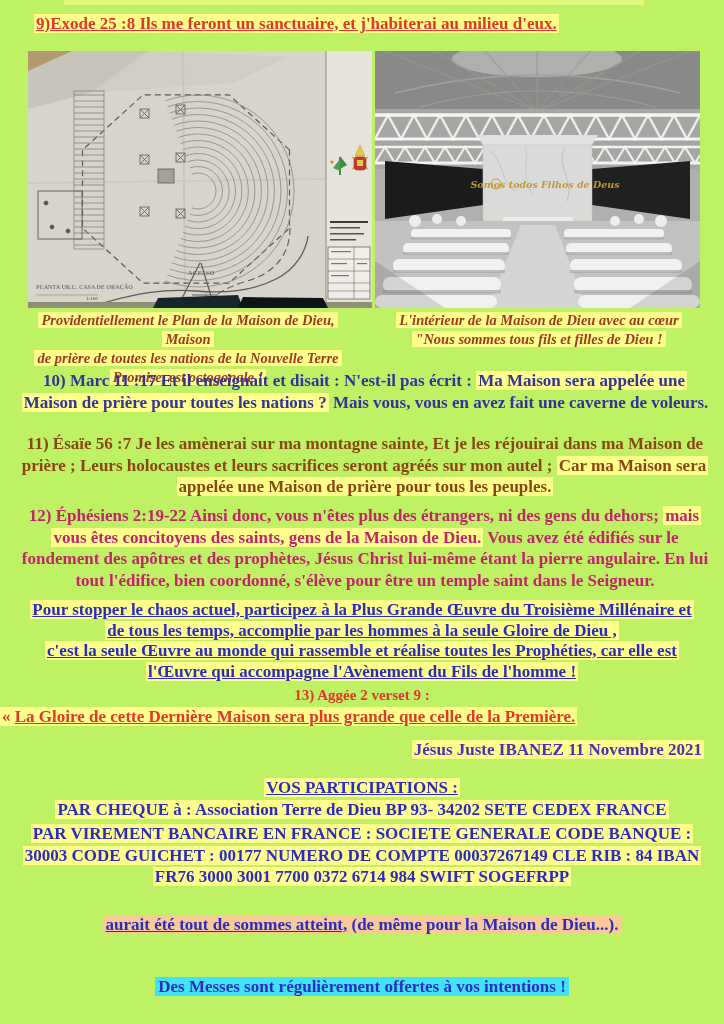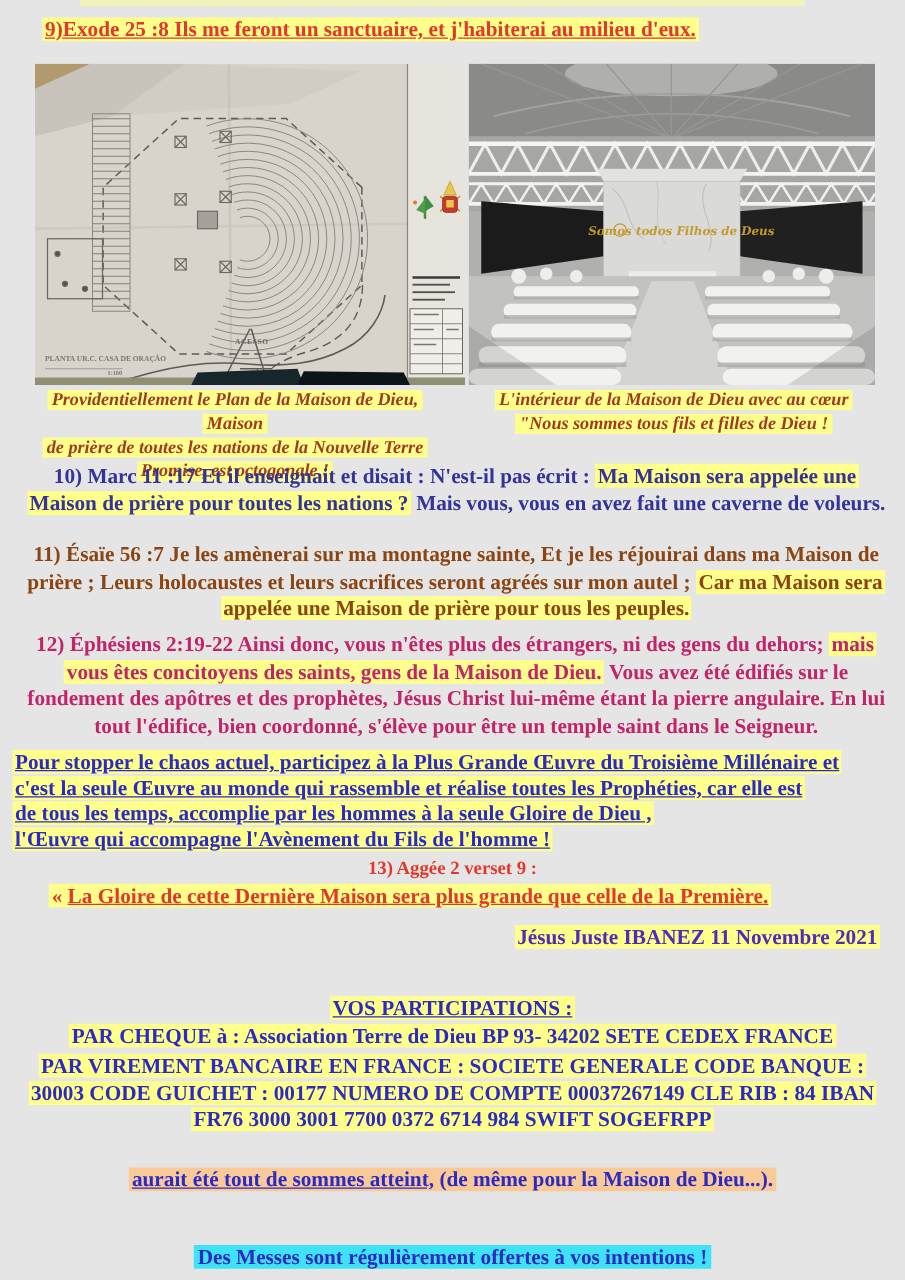--- a/index.html
+++ b/index.html
@@ -1,16 +1,16 @@
 <!DOCTYPE html>
 <html><head>
 <meta charset="utf-8">
 <style>
   html,body{margin:0;padding:0;background:#ffffff;}
-  .page{position:relative;width:724px;height:1024px;background:#e5e5e5;overflow:hidden;
+  .page{position:relative;width:724px;height:1024px;background:#bef264;overflow:hidden;
         font-family:"Liberation Serif",serif;font-weight:bold;}
   .abs{position:absolute;}
   .hl{background:#FFFF8C;padding:0 2px;-webkit-box-decoration-break:clone;box-decoration-break:clone;}
   .peach{background:#F9C998;padding:0 3px;-webkit-box-decoration-break:clone;box-decoration-break:clone;}
   .cyan{background:#3FE2F6;padding:0 3px;}
   .u{text-decoration:underline;}
 
   #top-strip{top:0;left:64px;width:580px;height:5px;background:rgba(255,255,150,.5);}
 
   #h9{top:14px;left:34px;font-size:17px;color:#E2372A;}
@@ -21,26 +21,26 @@
   .caption{font-style:italic;font-size:14.5px;line-height:19px;color:#A03B22;text-align:center;}
   #cap-left{top:311px;left:16px;width:344px;}
   #cap-right{top:311px;left:372px;width:334px;}
   .caption .hl{padding:0 3px;}
 
   .body-par{left:20px;width:690px;font-size:17px;line-height:21.5px;text-align:center;}
   #p10{top:370px;color:#333399;}
   #p11{top:433px;color:#8B4513;}
   #p12{top:505px;color:#C2246A;}
 
-  #appeal{top:600px;left:10px;width:704px;color:#2B2BC4;font-size:17px;line-height:20.5px;}
+  #appeal{top:600px;left:10px;width:704px;text-align:center;color:#2B2BC4;font-size:17px;line-height:20.5px;}
   #v13-title{top:687px;left:0;width:724px;text-align:center;color:#E2372A;font-size:15px;}
-  #v13-quote{top:707px;left:0;width:656px;text-align:center;color:#E2372A;font-size:17px;}
+  #v13-quote{top:707px;left:0;width:656px;text-align:left;color:#E2372A;font-size:17px;}
   #signature{top:740px;right:20px;color:#4F2DB8;font-size:17px;}
 
-  .partline{left:0;width:724px;text-align:center;color:#2B2BC4;font-size:17px;line-height:21.5px;margin-top:19px;}
+  .partline{left:0;width:724px;text-align:center;color:#2B2BC4;font-size:17px;line-height:21.5px;}
   #vos{top:777px;}
   #cheque{top:799px;}
   #virement{top:823px;}
   #enjeu{top:890px;}
   #si{top:914px;}
   #messes{top:976px;}
 </style>
 </head>
 <body>
 
@@ -243,22 +243,22 @@
   <div class="abs body-par" id="p11">
     <span>11) Ésaïe 56 :7 Je les amènerai sur ma montagne sainte, Et je les réjouirai dans ma Maison de prière ; Leurs holocaustes et leurs sacrifices seront agréés sur mon autel ; </span><span class="hl">Car ma Maison sera appelée une Maison de prière pour tous les peuples.</span>
   </div>
 
   <div class="abs body-par" id="p12">
     <span>12) Éphésiens 2:19-22 Ainsi donc, vous n'êtes plus des étrangers, ni des gens du dehors; </span><span class="hl">mais vous êtes concitoyens des saints, gens de la Maison de Dieu.</span><span> Vous avez été édifiés sur le fondement des apôtres et des prophètes, Jésus Christ lui-même étant la pierre angulaire. En lui tout l'édifice, bien coordonné, s'élève pour être un temple saint dans le Seigneur.</span>
   </div>
 
   <div class="abs" id="appeal">
     <div><span class="hl u">Pour stopper le chaos actuel, participez à la Plus Grande Œuvre du Troisième Millénaire et</span></div>
+    <div><span class="hl u">de tous les temps, accomplie par les hommes à la seule Gloire de Dieu ,</span></div>
     <div><span class="hl u">c'est la seule Œuvre au monde qui rassemble et réalise toutes les Prophéties, car elle est</span></div>
-    <div><span class="hl u">de tous les temps, accomplie par les hommes à la seule Gloire de Dieu ,</span></div>
     <div><span class="hl u">l'Œuvre qui accompagne l'Avènement du Fils de l'homme !</span></div>
   </div>
 
   <div class="abs" id="v13-title">13) Aggée 2 verset 9 :</div>
 
   <div class="abs" id="v13-quote">
     <span class="hl"><span>« </span><span class="u">La Gloire de cette Dernière Maison sera plus grande que celle de la Première.</span></span>
   </div>
 
   <div class="abs" id="signature">

